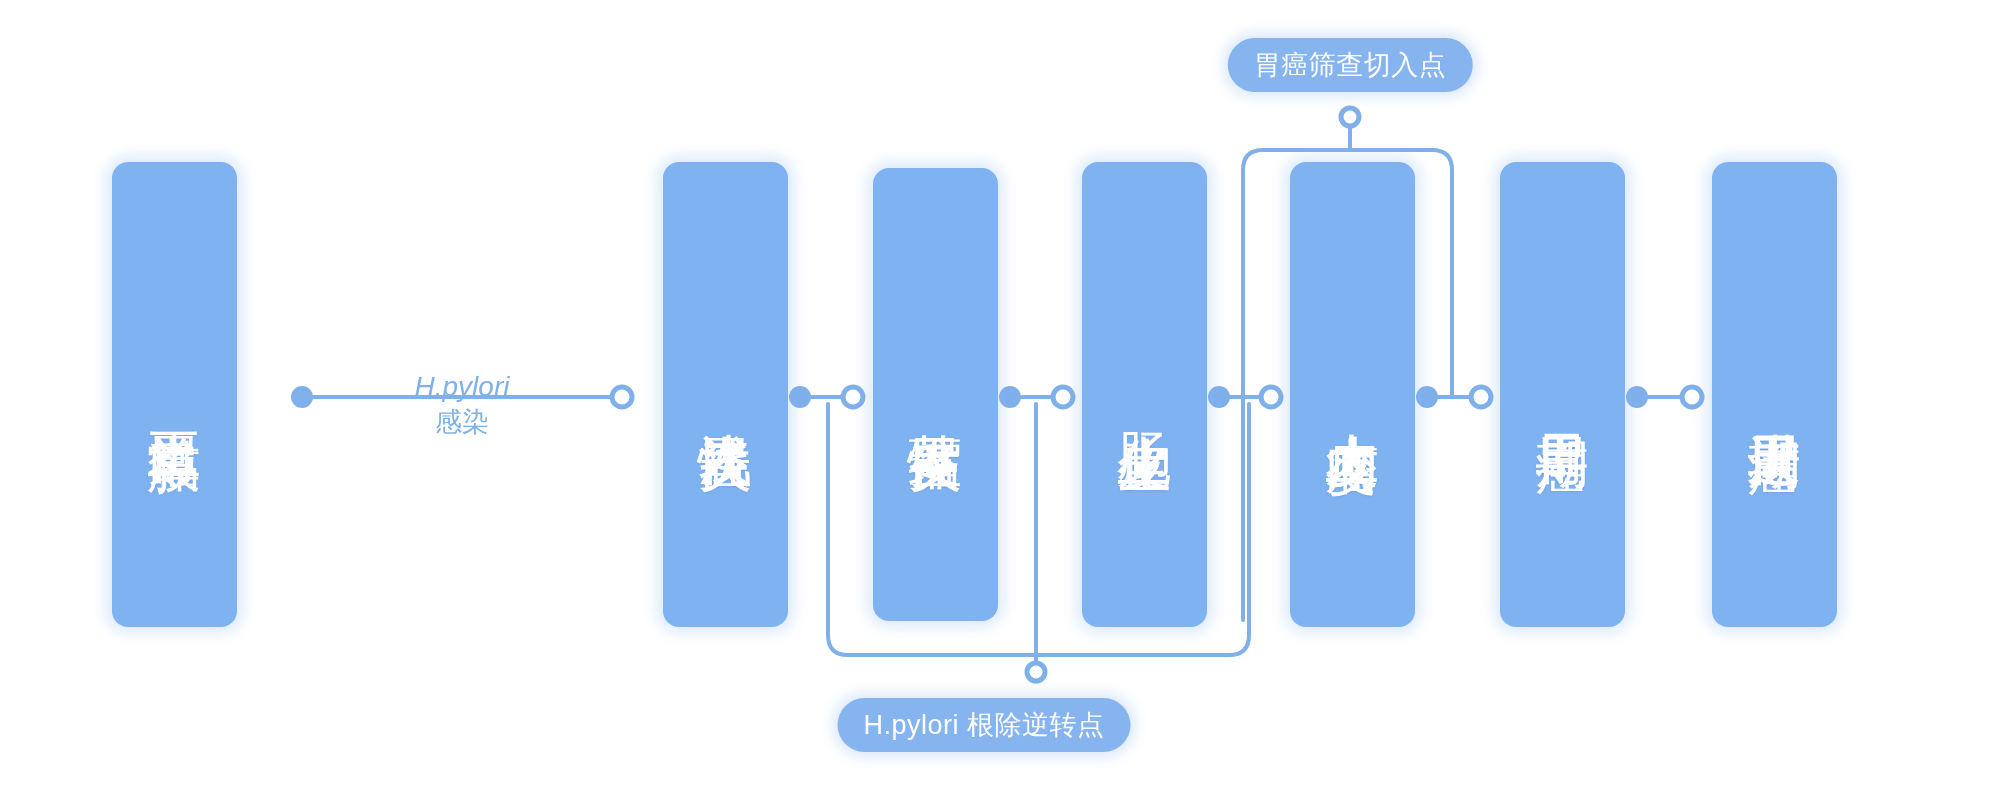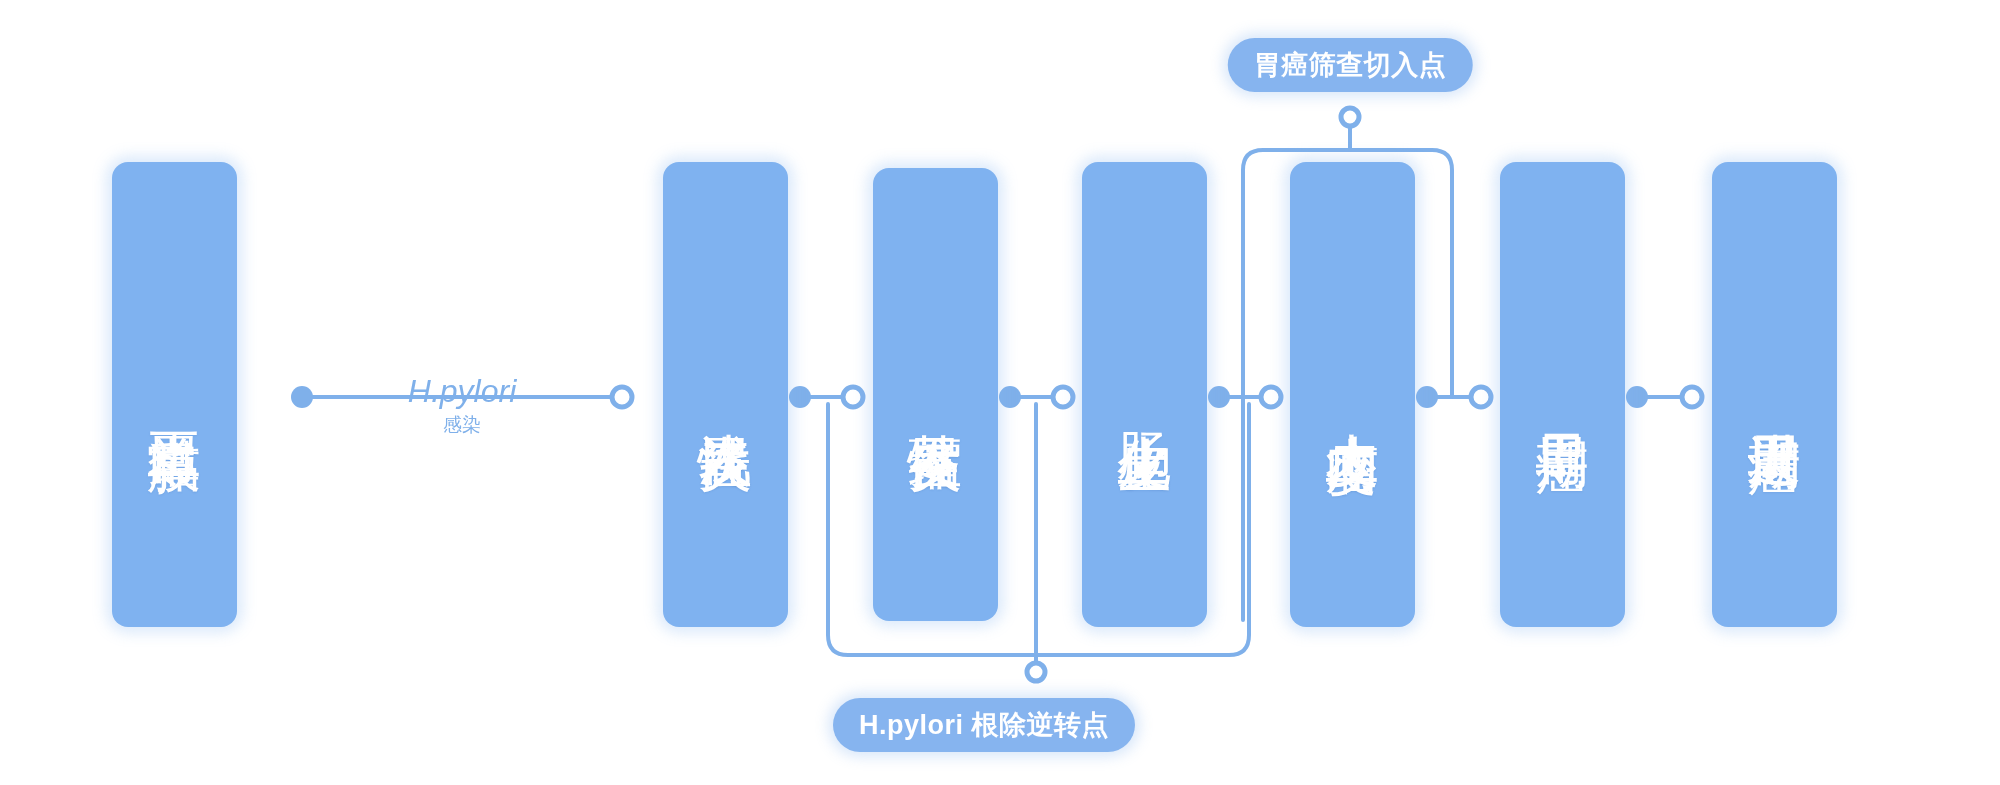--- a/index.html
+++ b/index.html
@@ -44,49 +44,48 @@
     position:absolute;
     z-index:4;
     text-align:center;
     color:#7fb0ea;
     white-space:nowrap;
     pointer-events:none;
   }
   .edge-caption .cap-top{
     display:block;
     font-style:italic;
-    font-size:32px;
+    font-size:28px;
     line-height:1;
     margin-bottom:8px;
     margin-top:15px;
   }
   .edge-caption .cap-bottom{
     display:block;
-    font-size:19px;
+    font-size:27px;
     line-height:1;
     margin-top:0;
   }
 
   
   .pill{
     position:absolute;
     background:#86b4ef;
     color:#ffffff;
     border-radius:999px;
     display:flex;
     align-items:center;
     justify-content:center;
     font-size:27px;
     letter-spacing:.5px;
     padding:0 26px;
     height:54px;
     box-shadow:0 0 13px 5px rgba(134,180,239,.30);
     z-index:5;
     white-space:nowrap;
-    font-weight:bold;
   }
 </style>
 </head>
 <body>
 
 <div id="stage">
 
   <svg id="wires" viewBox="0 0 2000 785" xmlns="http://www.w3.org/2000/svg">
     <defs>
       <filter id="softglow" x="-60%" y="-60%" width="220%" height="220%">

